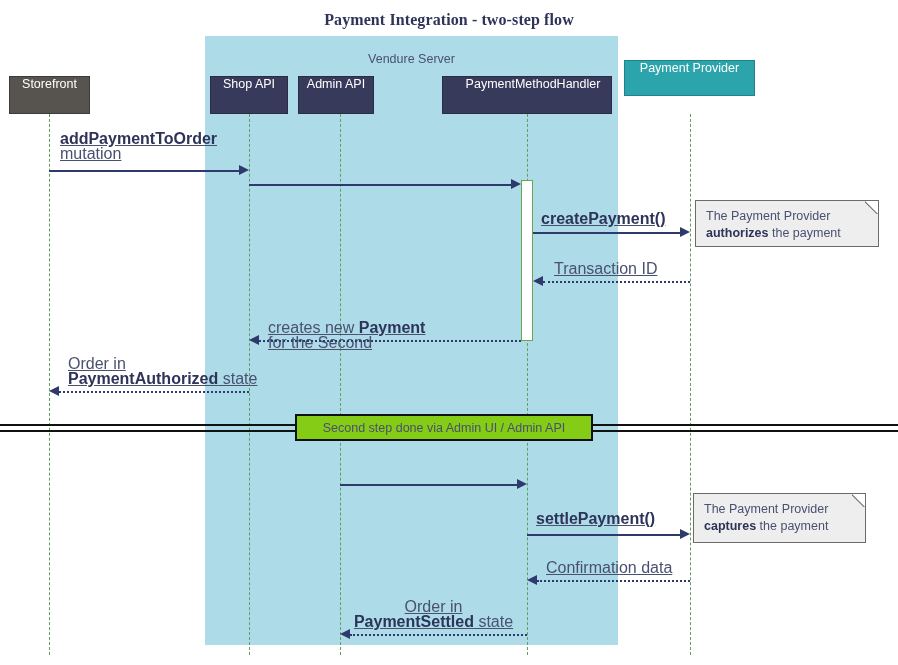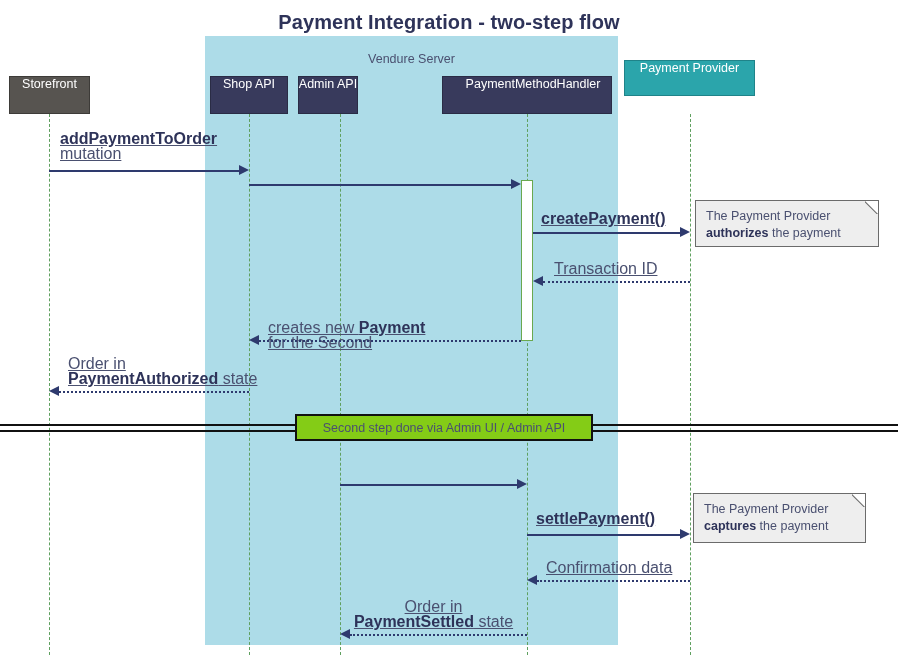--- a/index.html
+++ b/index.html
@@ -8,22 +8,23 @@
     background:#ffffff;
     font-family:"Liberation Sans", sans-serif;
     overflow:hidden;
   }
   #diagram{position:relative;width:898px;height:665px;}
 
   
   .title{
     position:absolute;left:0;top:11px;width:898px;
     text-align:center;
-    font-size:20px;font-weight:bold;color:#2e3359;
+    font-size:16px;font-weight:bold;color:#2e3359;
     letter-spacing:.1px;
+    font-family:Liberation Serif, serif;
   }
 
   
   .band{
     position:absolute;
     background:#addce8;
   }
   .band-label{
     position:absolute;
     font-size:12.5px;color:#4a5070;
@@ -144,21 +145,21 @@
   <div class="lifeline" style="left:340px;top:114px;height:541px;"></div>
   <div class="lifeline" style="left:527px;top:114px;height:541px;"></div>
   <div class="lifeline" style="left:690px;top:114px;height:541px;"></div>
 
   <div class="actor dark" style="left:9px;top:76px;width:81px;height:38px;">
     <span>Storefront</span>
   </div>
   <div class="actor navy" style="left:210px;top:76px;width:78px;height:38px;">
     <span>Shop API</span>
   </div>
-  <div class="actor navy" style="left:298px;top:76px;width:60px;height:38px;">
+  <div class="actor navy" style="left:298px;top:76px;width:76px;height:38px;">
     <span>Admin API</span>
   </div>
   <div class="actor navy" style="left:442px;top:76px;width:170px;height:38px;padding-left:12px;">
     <span>PaymentMethodHandler</span>
   </div>
   <div class="actor teal" style="left:624px;top:60px;width:131px;height:36px;">
     <span>Payment Provider</span>
   </div>
 
   <div class="activation" style="left:521px;top:180px;width:12px;height:161px;"></div>

